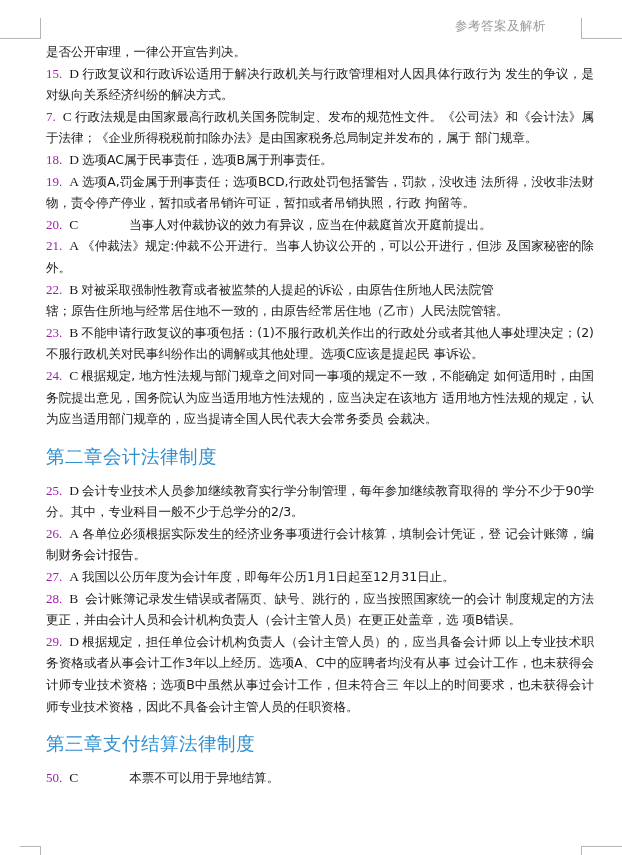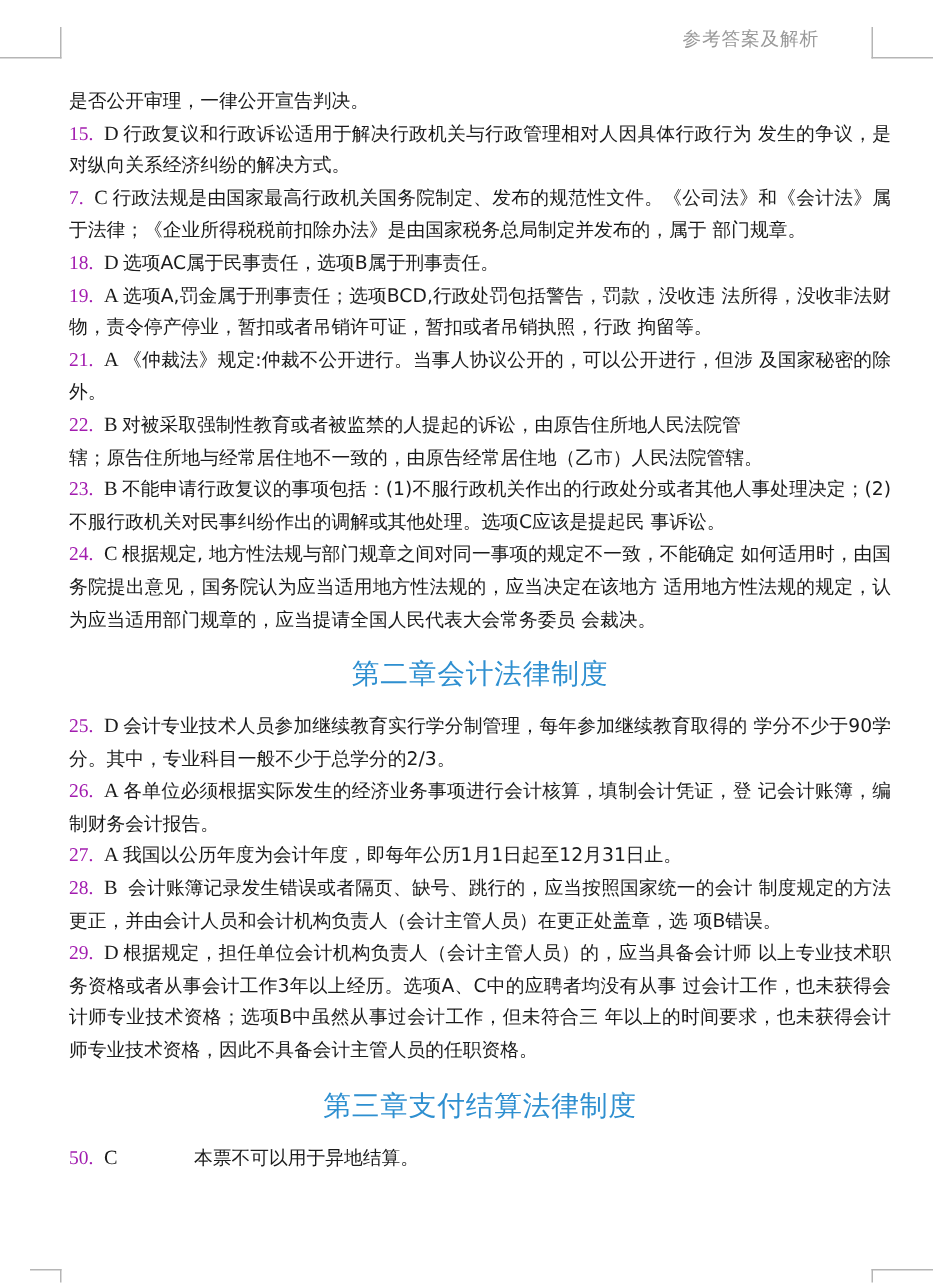--- a/index.html
+++ b/index.html
@@ -3,44 +3,45 @@
 <meta charset="utf-8">
 <style>
   html,body{margin:0;padding:0;background:#fff;}
   body{width:622px;height:855px;position:relative;overflow:hidden;font-family:"DejaVu Sans","Liberation Sans",sans-serif;color:#1a1a1a;}
   .corner{position:absolute;border-color:#b5b5b5;border-style:solid;width:20px;height:20px;}
   .c-tl{left:0;top:18px;width:40px;height:20px;border-width:0 1px 1px 0;}
   .c-tr{right:0;top:18px;width:40px;height:20px;border-width:0 0 1px 1px;}
   .c-bl{left:20px;top:846px;width:20px;height:12px;border-width:1px 1px 0 0;}
   .c-br{right:0;top:846px;width:40px;height:12px;border-width:1px 0 0 1px;}
   .running-header{position:absolute;right:76px;top:18px;font-size:12.5px;color:#999;letter-spacing:0.5px;}
-  .content{position:absolute;left:46px;top:56px;width:548px;font-size:12.5px;line-height:21.6px;}
+  .content{position:absolute;left:46px;top:41px;width:548px;font-size:12.5px;line-height:21.6px;}
   .para{margin:0;text-align:justify;}
   .num{color:#a21caf;font-family:"Liberation Serif",serif;font-size:13px;margin-right:7px;}
   .ans{font-family:"Liberation Serif",serif;font-size:13.5px;margin-right:3px;}
   .gap{display:inline-block;width:48px;}
-  .chapter{color:#2e8fd0;font-size:18.5px;text-align:center;margin:14px 0 10px 0;line-height:26px;letter-spacing:0.5px;}
+  .chapter{color:#2e8fd0;font-size:18.5px;text-align:left;margin:14px 0 10px 0;line-height:26px;letter-spacing:0.5px;}
 </style>
 </head>
 <body>
 
 <div class="corner c-tl"></div>
 <div class="corner c-tr"></div>
 <div class="corner c-bl"></div>
 <div class="corner c-br"></div>
 
 <div class="running-header">参考答案及解析</div>
 
 <div class="content">
   <p class="para">是否公开审理，一律公开宣告判决。</p>
   <div id="sec1">
       <p class="para"><span class="num">15.</span><span class="ans">D</span><span>行政复议和行政诉讼适用于解决行政机关与行政管理相对人因具体行政行为 发生的争议，是对纵向关系经济纠纷的解决方式。</span></p>
       <p class="para"><span class="num">7.</span><span class="ans">C</span><span>行政法规是由国家最高行政机关国务院制定、发布的规范性文件。《公司法》和《会计法》属于法律；《企业所得税税前扣除办法》是由国家税务总局制定并发布的，属于 部门规章。</span></p>
       <p class="para"><span class="num">18.</span><span class="ans">D</span><span>选项AC属于民事责任，选项B属于刑事责任。</span></p>
       <p class="para"><span class="num">19.</span><span class="ans">A</span><span>选项A,罚金属于刑事责任；选项BCD,行政处罚包括警告，罚款，没收违 法所得，没收非法财物，责令停产停业，暂扣或者吊销许可证，暂扣或者吊销执照，行政 拘留等。</span></p>
+      <p class="para"><span class="num">20.</span><span class="ans">C</span><span class="gap"></span><span>当事人对仲裁协议的效力有异议，应当在仲裁庭首次开庭前提出。</span></p>
       <p class="para"><span class="num">21.</span><span class="ans">A</span><span>《仲裁法》规定:仲裁不公开进行。当事人协议公开的，可以公开进行，但涉 及国家秘密的除外。</span></p>
       <p class="para"><span class="num">22.</span><span class="ans">B</span><span>对被采取强制性教育或者被监禁的人提起的诉讼，由原告住所地人民法院管</span></p>
       <p class="para">辖；原告住所地与经常居住地不一致的，由原告经常居住地（乙市）人民法院管辖。</p>
       <p class="para"><span class="num">23.</span><span class="ans">B</span><span>不能申请行政复议的事项包括：(1)不服行政机关作出的行政处分或者其他人事处理决定；(2)不服行政机关对民事纠纷作出的调解或其他处理。选项C应该是提起民 事诉讼。</span></p>
       <p class="para"><span class="num">24.</span><span class="ans">C</span><span>根据规定, 地方性法规与部门规章之间对同一事项的规定不一致，不能确定 如何适用时，由国务院提出意见，国务院认为应当适用地方性法规的，应当决定在该地方 适用地方性法规的规定，认为应当适用部门规章的，应当提请全国人民代表大会常务委员 会裁决。</span></p>
     </div>
   <div class="chapter">第二章会计法律制度</div>
   <div id="sec2">
       <p class="para"><span class="num">25.</span><span class="ans">D</span><span>会计专业技术人员参加继续教育实行学分制管理，每年参加继续教育取得的 学分不少于90学分。其中，专业科目一般不少于总学分的2/3。</span></p>
       <p class="para"><span class="num">26.</span><span class="ans">A</span><span>各单位必须根据实际发生的经济业务事项进行会计核算，填制会计凭证，登 记会计账簿，编制财务会计报告。</span></p>

